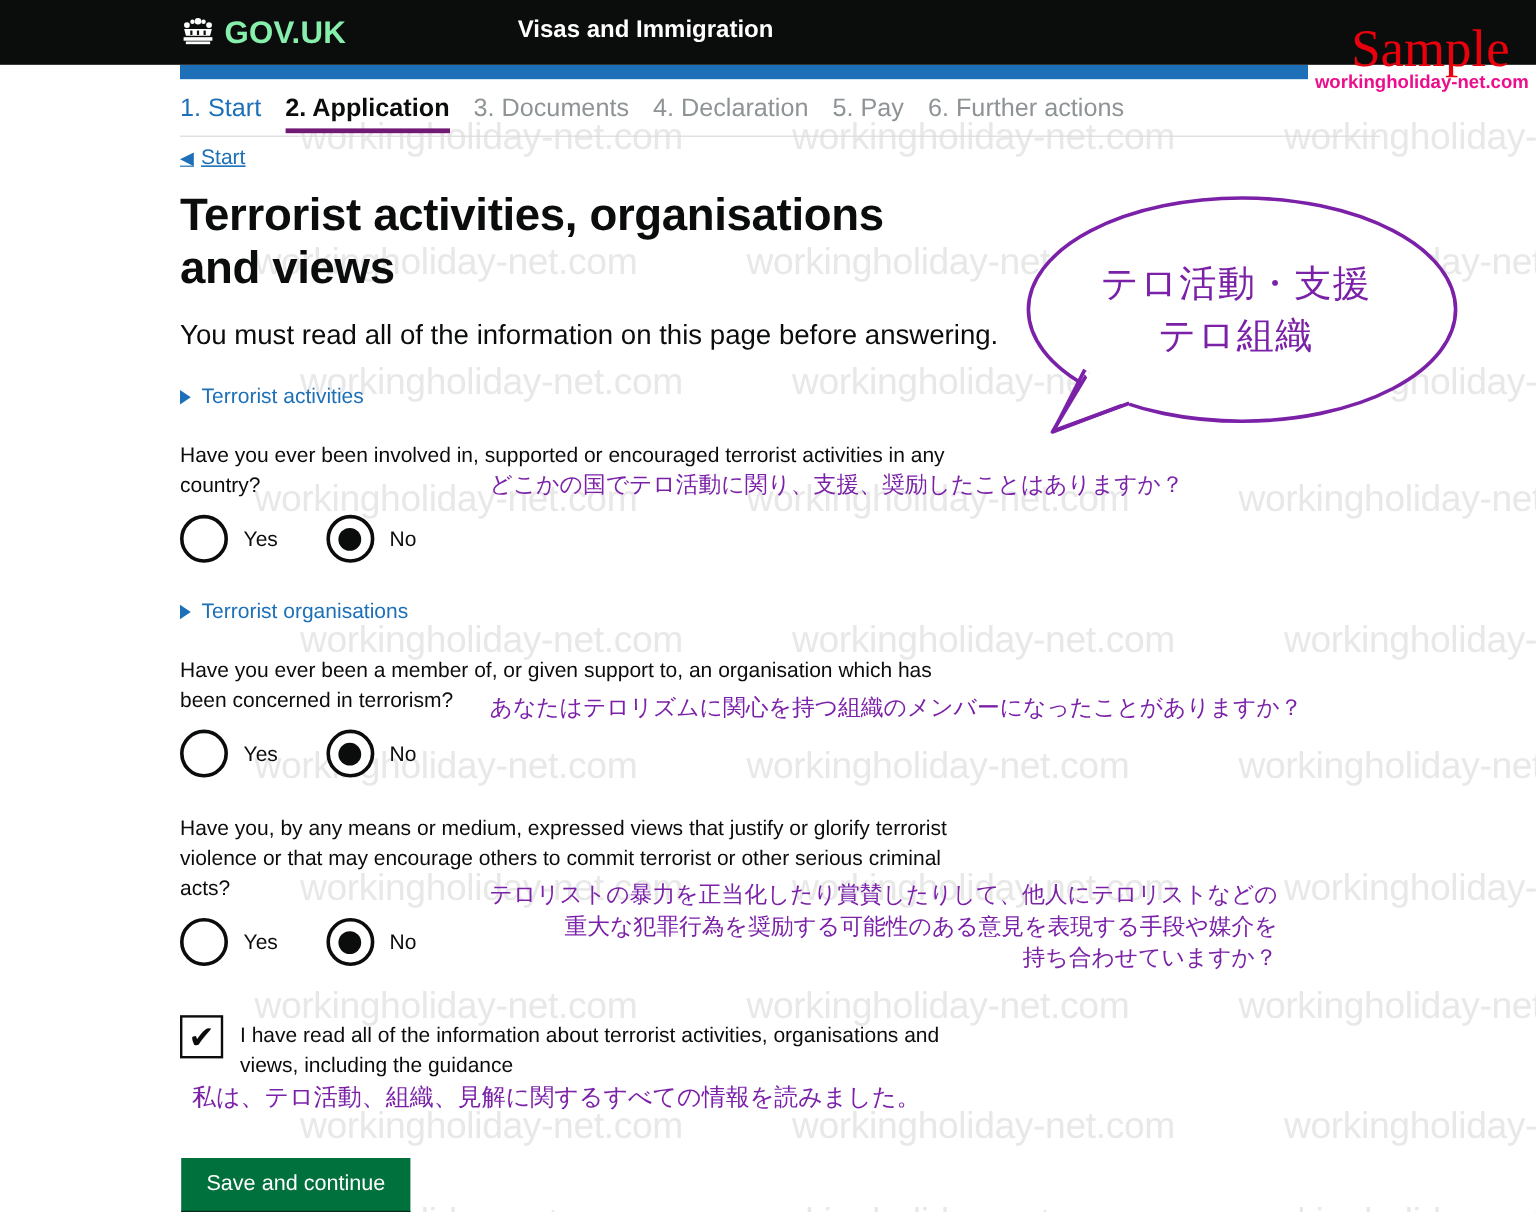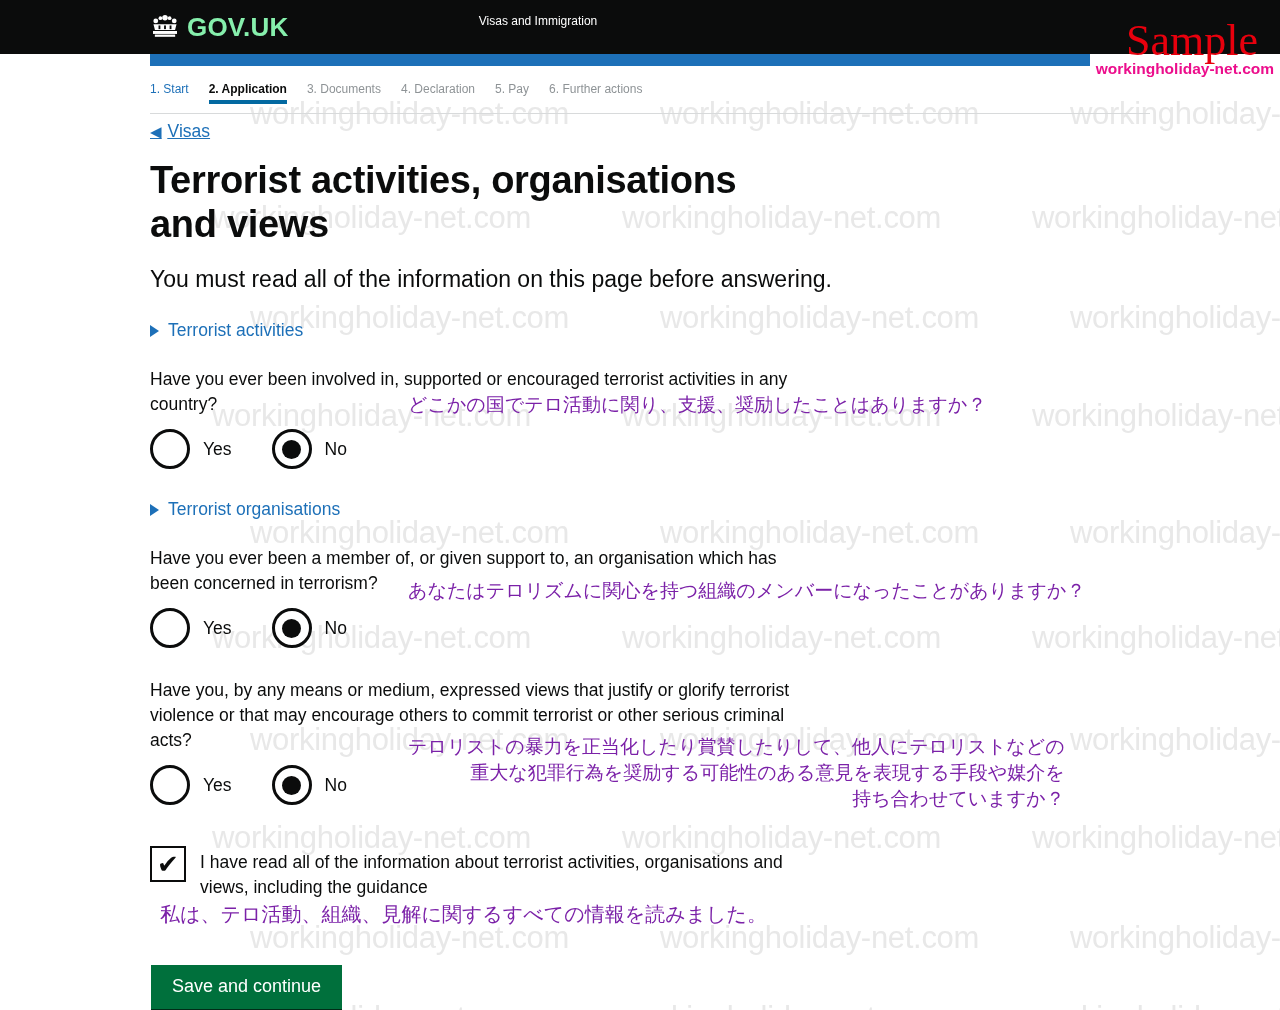--- a/index.html
+++ b/index.html
@@ -55,22 +55,22 @@
     margin-right: 7px;
     display: inline-block;
     line-height: 1;
   }
   .header-title {
     position: absolute;
     left: 0; top: 14px;
     width: 1076px;
     text-align: center;
     color: #ffffff;
-    font-size: 12px;
-    font-weight: normal;
+    font-size: 20px;
+    font-weight: bold;
   }
   .sample-mark {
     position: absolute;
     right: 22px; top: 16px;
     color: #e8000d;
     font-family: "Liberation Serif", "DejaVu Serif", serif;
     font-size: 44px;
     line-height: 50px;
     font-weight: normal;
   }
@@ -95,27 +95,27 @@
   
   #stepnav {
     position: absolute;
     left: 150px; top: 79px;
     width: 1000px;
     z-index: 10;
     white-space: nowrap;
   }
   .step {
     display: inline-block;
-    font-size: 12px;
+    font-size: 21px;
     margin-right: 20px;
     position: relative;
     padding-bottom: 4px;
   }
   .step.done   { color: #1d70b8; }
-  .step.current{ color: #0b0c0c; font-weight: bold; border-bottom: 4px solid #0369a1; }
+  .step.current{ color: #0b0c0c; font-weight: bold; border-bottom: 4px solid #701a75; }
   .step.todo   { color: #8e9396; }
 
   #navrule {
     position: absolute;
     left: 150px; top: 113px;
     width: 1000px; height: 1px;
     background: #d8dadb;
     z-index: 8;
   }
 
@@ -341,21 +341,21 @@
   </div>
   <div class="site-url">workingholiday-net.com</div>
 
   <div id="bluebar"></div>
 
   <div id="stepnav"><span class="step done">1. Start</span><span class="step current">2. Application</span><span class="step todo">3. Documents</span><span class="step todo">4. Declaration</span><span class="step todo">5. Pay</span><span class="step todo">6. Further actions</span></div>
   <div id="navrule"></div>
 
   <a id="backlink" href="#">
     <span class="arrow">◀</span>
-    <span class="lbl">Visas</span>
+    <span class="lbl">Start</span>
   </a>
 
   <div id="main">
     <h1 class="page-title">Terrorist activities, organisations and views</h1>
     <p class="intro">You must read all of the information on this page before answering.</p>
 
     <div class="disclose">
       <span class="tri"></span>
       <span>Terrorist activities</span>
     </div>
@@ -423,14 +423,27 @@
 
   <button id="savebtn">Save and continue</button>
 
   <div class="jp" style="left:408px; top:392px;">どこかの国でテロ活動に関り、支援、奨励したことはありますか？</div>
   <div class="jp" style="left:408px; top:578px;">あなたはテロリズムに関心を持つ組織のメンバーになったことがありますか？</div>
   <div class="jp" style="left:408px; top:733px; line-height:26px;text-align:right;">テロリストの暴力を正当化したり賞賛したりして、他人にテロリストなどの
 重大な犯罪行為を奨励する可能性のある意見を表現する手段や媒介を
 持ち合わせていますか？</div>
   <div class="jp" style="left:160px; top:902px; font-size:20px;">私は、テロ活動、組織、見解に関するすべての情報を読みました。</div>
 
+  <div id="bubble">
+    <svg width="390" height="215" viewBox="0 0 390 215" aria-hidden="true">
+      <ellipse cx="190" cy="98" rx="178" ry="93" fill="#ffffff" stroke="#7b21a8" stroke-width="3"></ellipse>
+      <path d="M62 150 L32 200 L95 176" fill="#ffffff" stroke="#7b21a8" stroke-width="3" stroke-linejoin="round"></path>
+      <path d="M60 150 Q75 172 96 177" fill="#ffffff" stroke="#ffffff" stroke-width="4"></path>
+      <path d="M59 148 L33 199" fill="none" stroke="#7b21a8" stroke-width="3"></path>
+      <path d="M33 199 L96 176" fill="none" stroke="#7b21a8" stroke-width="3"></path>
+    </svg>
+    <div class="btext">
+      <div>テロ活動・支援</div>
+      <div>テロ組織</div>
+    </div>
+  </div>
 
 </div>
 
 </body></html>

